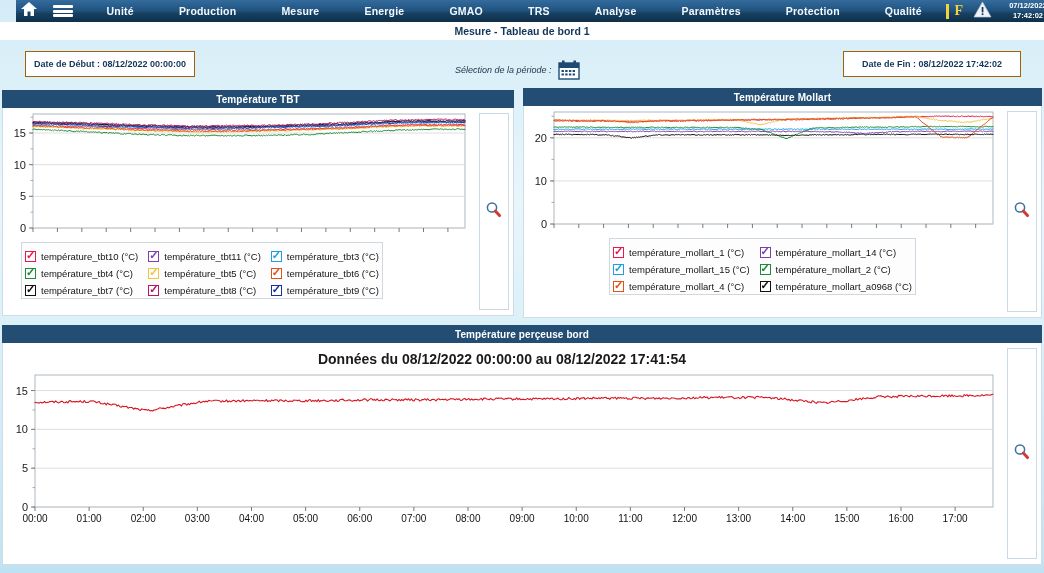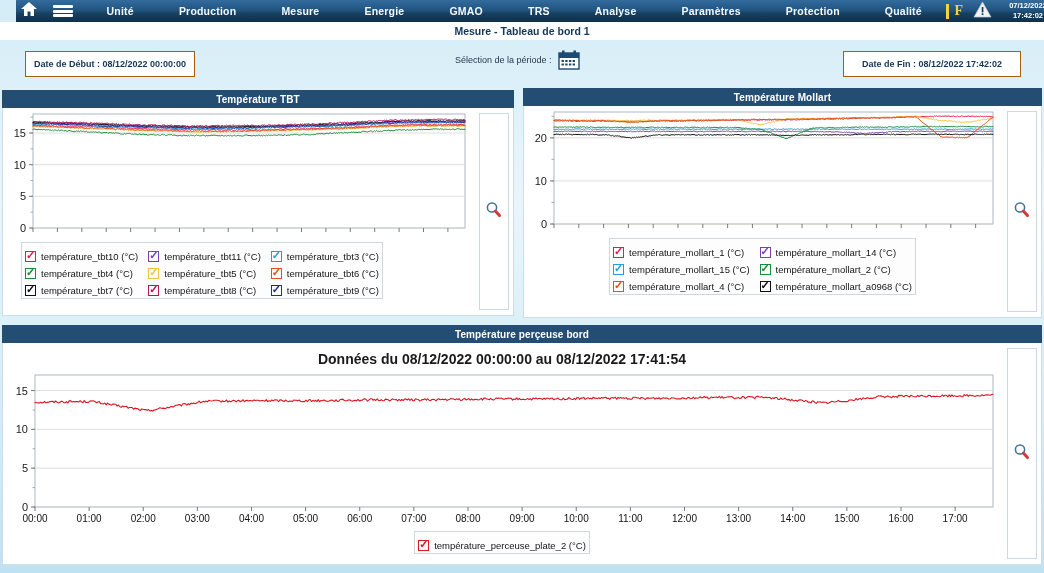--- a/index.html
+++ b/index.html
@@ -66,22 +66,22 @@
   .date-box {
     position: absolute; top: 9px; height: 26px;
     background: #ffffff;
     border: 1px solid #a16207;
     display: flex; align-items: center; justify-content: center;
     font-size: 9px; font-weight: bold; color: #12365a;
   }
   #date-debut-box { left: 25px; width: 170px; }
   #date-fin-box { right: 23px; width: 178px; }
   #periode-group {
-    position: absolute; left: 455px; top: 5px; height: 26px;
-    display: flex; align-items: center; gap: 6px;
+    position: absolute; left: 455px; top: 15px; height: 26px;
+    display: flex; align-items: center; gap: 6px; font-style: italic;
   }
   #periode-label { font-size: 9px; color: #23384d; }
   #cal-icon { width: 22px; height: 20px; }
 
   
   .panel {
     position: absolute;
     background: #ffffff;
     border: 1px solid #c8dbe8;
   }
@@ -487,30 +487,20 @@
           <line x1="789.7401129943503" y1="138" x2="789.7401129943503" y2="142" stroke="#6a6a6a" stroke-width="0.9"></line>
           <text x="789.7401129943503" y="153" text-anchor="middle" font-size="10" fill="#111" font-family="&quot;Liberation Sans&quot;, sans-serif">14:00</text>
           <line x1="843.8644067796611" y1="138" x2="843.8644067796611" y2="142" stroke="#6a6a6a" stroke-width="0.9"></line>
           <text x="843.8644067796611" y="153" text-anchor="middle" font-size="10" fill="#111" font-family="&quot;Liberation Sans&quot;, sans-serif">15:00</text>
           <line x1="897.9887005649717" y1="138" x2="897.9887005649717" y2="142" stroke="#6a6a6a" stroke-width="0.9"></line>
           <text x="897.9887005649717" y="153" text-anchor="middle" font-size="10" fill="#111" font-family="&quot;Liberation Sans&quot;, sans-serif">16:00</text>
           <line x1="952.1129943502825" y1="138" x2="952.1129943502825" y2="142" stroke="#6a6a6a" stroke-width="0.9"></line>
           <text x="952.1129943502825" y="153" text-anchor="middle" font-size="10" fill="#111" font-family="&quot;Liberation Sans&quot;, sans-serif">17:00</text>
           <path d="M32.00 33.38L33.37 33.81L34.74 33.77L36.11 34.10L37.47 33.12L38.84 33.91L40.21 33.66L41.58 32.51L42.95 33.79L44.32 33.41L45.69 33.32L47.05 32.45L48.42 32.40L49.79 32.27L51.16 33.58L52.53 31.97L53.90 33.03L55.27 33.87L56.63 33.49L58.00 32.31L59.37 32.35L60.74 33.66L62.11 33.80L63.48 32.71L64.85 33.83L66.21 31.86L67.58 31.66L68.95 33.04L70.32 32.51L71.69 32.88L73.06 32.64L74.43 32.46L75.79 33.06L77.16 31.67L78.53 33.06L79.90 33.58L81.27 31.47L82.64 33.34L84.01 33.45L85.37 33.42L86.74 32.33L88.11 31.72L89.48 32.08L90.85 31.84L92.22 32.75L93.59 33.80L94.95 33.07L96.32 32.59L97.69 34.75L99.06 34.76L100.43 34.91L101.80 33.96L103.17 35.93L104.53 34.06L105.90 35.12L107.27 35.62L108.64 36.06L110.01 34.92L111.38 35.19L112.75 35.28L114.11 37.06L115.48 35.99L116.85 37.75L118.22 38.23L119.59 37.06L120.96 37.82L122.33 37.46L123.69 37.42L125.06 39.20L126.43 38.45L127.80 38.43L129.17 38.57L130.54 40.22L131.91 39.12L133.27 39.63L134.64 39.48L136.01 40.86L137.38 41.41L138.75 39.90L140.12 40.33L141.49 40.61L142.85 40.52L144.22 41.24L145.59 40.62L146.96 41.95L148.33 41.40L149.70 42.03L151.07 41.04L152.43 40.89L153.80 40.27L155.17 39.73L156.54 38.90L157.91 39.04L159.28 39.41L160.65 39.12L162.01 39.69L163.38 39.09L164.75 38.24L166.12 38.92L167.49 37.80L168.86 37.62L170.23 38.09L171.59 36.91L172.96 36.30L174.33 36.23L175.70 35.44L177.07 35.63L178.44 37.03L179.81 34.75L181.17 34.65L182.54 34.85L183.91 36.21L185.28 34.70L186.65 35.73L188.02 34.17L189.39 34.82L190.75 34.02L192.12 34.67L193.49 34.05L194.86 33.42L196.23 32.06L197.60 33.73L198.97 32.95L200.33 32.37L201.70 32.99L203.07 31.95L204.44 32.81L205.81 31.30L207.18 31.79L208.55 32.01L209.91 31.82L211.28 31.19L212.65 31.21L214.02 31.24L215.39 31.49L216.76 31.77L218.13 33.25L219.49 31.74L220.86 32.73L222.23 32.23L223.60 30.96L224.97 33.12L226.34 31.85L227.71 32.83L229.07 31.95L230.44 31.17L231.81 31.73L233.18 32.93L234.55 31.52L235.92 31.35L237.29 32.74L238.65 31.94L240.02 30.72L241.39 32.76L242.76 31.46L244.13 31.19L245.50 32.00L246.87 31.44L248.23 31.80L249.60 31.84L250.97 30.91L252.34 31.57L253.71 31.29L255.08 31.22L256.45 31.87L257.81 31.72L259.18 31.44L260.55 31.76L261.92 32.21L263.29 30.59L264.66 32.57L266.03 31.73L267.39 32.34L268.76 31.00L270.13 31.64L271.50 31.05L272.87 30.72L274.24 30.98L275.61 32.74L276.97 30.78L278.34 31.11L279.71 31.78L281.08 32.52L282.45 31.04L283.82 31.87L285.19 32.65L286.55 32.14L287.92 32.02L289.29 32.53L290.66 31.11L292.03 31.28L293.40 31.18L294.77 31.64L296.13 30.99L297.50 32.30L298.87 32.76L300.24 32.52L301.61 32.58L302.98 31.17L304.35 32.57L305.71 31.05L307.08 30.55L308.45 32.49L309.82 31.41L311.19 32.27L312.56 31.32L313.93 32.68L315.29 30.67L316.66 32.70L318.03 31.50L319.40 31.76L320.77 31.03L322.14 31.62L323.51 32.27L324.87 32.35L326.24 32.07L327.61 31.24L328.98 31.01L330.35 31.88L331.72 32.34L333.09 30.72L334.45 32.41L335.82 32.29L337.19 30.49L338.56 30.35L339.93 30.10L341.30 31.70L342.67 31.73L344.03 31.81L345.40 31.03L346.77 30.91L348.14 31.77L349.51 32.18L350.88 31.59L352.25 31.35L353.61 31.85L354.98 30.46L356.35 31.90L357.72 31.39L359.09 31.21L360.46 30.13L361.83 29.84L363.19 30.55L364.56 32.06L365.93 30.88L367.30 29.82L368.67 29.72L370.04 31.22L371.41 30.42L372.77 31.50L374.14 29.93L375.51 31.38L376.88 31.75L378.25 30.66L379.62 31.70L380.99 31.81L382.35 30.10L383.72 30.40L385.09 30.71L386.46 31.93L387.83 31.19L389.20 29.81L390.57 30.54L391.93 30.74L393.30 30.47L394.67 31.94L396.04 30.44L397.41 31.72L398.78 30.49L400.15 31.62L401.51 30.26L402.88 29.89L404.25 31.01L405.62 29.77L406.99 31.50L408.36 29.94L409.73 31.62L411.09 32.01L412.46 29.78L413.83 30.17L415.20 30.45L416.57 31.90L417.94 31.44L419.31 30.52L420.67 30.65L422.04 29.81L423.41 31.24L424.78 29.74L426.15 31.29L427.52 31.63L428.89 30.47L430.25 30.20L431.62 30.69L432.99 31.91L434.36 30.28L435.73 29.82L437.10 30.76L438.47 30.55L439.83 30.38L441.20 30.71L442.57 30.06L443.94 31.39L445.31 30.80L446.68 30.15L448.05 29.57L449.41 30.06L450.78 29.86L452.15 30.91L453.52 29.83L454.89 30.54L456.26 29.81L457.63 31.49L458.99 31.23L460.36 29.94L461.73 29.40L463.10 30.96L464.47 30.34L465.84 29.58L467.21 31.07L468.57 30.03L469.94 31.06L471.31 30.61L472.68 30.37L474.05 30.54L475.42 30.94L476.79 30.39L478.15 29.38L479.52 31.07L480.89 29.13L482.26 28.94L483.63 30.06L485.00 30.29L486.37 30.62L487.73 29.29L489.10 30.58L490.47 31.08L491.84 30.08L493.21 29.00L494.58 29.35L495.95 29.13L497.31 29.23L498.68 29.12L500.05 30.12L501.42 30.32L502.79 29.40L504.16 29.76L505.53 28.95L506.89 29.24L508.26 29.41L509.63 31.14L511.00 29.99L512.37 30.42L513.74 28.94L515.11 30.68L516.47 29.50L517.84 30.69L519.21 30.35L520.58 30.32L521.95 30.76L523.32 30.34L524.69 29.60L526.05 30.52L527.42 29.68L528.79 31.02L530.16 28.99L531.53 29.75L532.90 28.96L534.27 29.86L535.63 29.56L537.00 29.42L538.37 29.82L539.74 30.47L541.11 29.08L542.48 30.20L543.85 29.14L545.21 29.30L546.58 30.06L547.95 29.30L549.32 29.14L550.69 30.76L552.06 29.98L553.43 29.95L554.79 29.01L556.16 30.21L557.53 30.77L558.90 30.82L560.27 29.03L561.64 30.63L563.01 30.57L564.37 30.12L565.74 28.55L567.11 29.61L568.48 30.18L569.85 30.55L571.22 29.31L572.59 30.56L573.95 28.67L575.32 28.68L576.69 30.31L578.06 28.93L579.43 29.10L580.80 28.44L582.17 30.37L583.53 29.59L584.90 28.65L586.27 29.67L587.64 29.17L589.01 29.96L590.38 28.21L591.75 29.22L593.11 29.08L594.48 29.66L595.85 28.75L597.22 29.72L598.59 28.44L599.96 29.19L601.33 28.58L602.69 28.21L604.06 29.50L605.43 29.32L606.80 30.31L608.17 28.72L609.54 28.65L610.91 29.12L612.27 28.20L613.64 30.25L615.01 28.33L616.38 29.30L617.75 28.49L619.12 29.28L620.49 28.73L621.85 29.38L623.22 28.69L624.59 30.17L625.96 29.64L627.33 30.24L628.70 30.32L630.07 28.28L631.43 28.30L632.80 28.21L634.17 28.99L635.54 28.90L636.91 29.86L638.28 28.49L639.65 28.71L641.01 29.64L642.38 30.45L643.75 29.12L645.12 28.90L646.49 29.24L647.86 29.15L649.23 29.02L650.59 28.56L651.96 30.14L653.33 28.98L654.70 29.71L656.07 28.76L657.44 30.15L658.81 29.44L660.17 28.75L661.54 29.25L662.91 29.10L664.28 29.12L665.65 29.98L667.02 30.06L668.39 28.92L669.75 29.02L671.12 29.03L672.49 29.51L673.86 30.08L675.23 29.68L676.60 29.90L677.97 29.85L679.33 28.72L680.70 29.13L682.07 29.69L683.44 29.83L684.81 28.57L686.18 28.63L687.55 29.72L688.91 29.56L690.28 28.03L691.65 29.75L693.02 28.81L694.39 29.24L695.76 28.93L697.13 27.68L698.49 28.97L699.86 28.65L701.23 27.52L702.60 28.58L703.97 27.91L705.34 29.70L706.71 29.43L708.07 28.09L709.44 28.60L710.81 28.24L712.18 28.26L713.55 27.93L714.92 28.70L716.29 27.40L717.65 29.02L719.02 27.48L720.39 29.20L721.76 28.56L723.13 28.27L724.50 28.03L725.87 27.91L727.23 27.77L728.60 27.58L729.97 28.43L731.34 29.67L732.71 29.21L734.08 29.15L735.45 28.35L736.81 29.61L738.18 29.10L739.55 27.48L740.92 27.81L742.29 29.63L743.66 28.42L745.03 27.51L746.39 27.46L747.76 27.89L749.13 27.73L750.50 28.59L751.87 29.56L753.24 27.51L754.61 27.39L755.97 27.81L757.34 28.19L758.71 27.56L760.08 28.65L761.45 28.82L762.82 28.13L764.19 28.78L765.55 28.51L766.92 28.34L768.29 29.92L769.66 28.83L771.03 29.50L772.40 28.46L773.77 28.51L775.13 30.48L776.50 30.36L777.87 28.90L779.24 30.29L780.61 30.01L781.98 29.05L783.35 30.31L784.71 31.08L786.08 30.30L787.45 31.88L788.82 30.28L790.19 31.68L791.56 31.71L792.93 31.31L794.29 32.23L795.66 31.16L797.03 30.84L798.40 30.97L799.77 31.59L801.14 32.59L802.51 31.59L803.87 32.02L805.24 33.23L806.61 33.13L807.98 33.82L809.35 31.82L810.72 32.27L812.09 33.67L813.45 34.35L814.82 32.72L816.19 32.96L817.56 32.88L818.93 33.49L820.30 33.02L821.67 33.27L823.03 33.19L824.40 34.51L825.77 34.01L827.14 33.19L828.51 32.38L829.88 32.48L831.25 32.94L832.61 32.77L833.98 32.38L835.35 31.46L836.72 32.40L838.09 32.74L839.46 32.45L840.83 32.61L842.19 32.59L843.56 32.60L844.93 32.44L846.30 30.96L847.67 30.95L849.04 30.92L850.41 31.53L851.77 31.18L853.14 29.40L854.51 31.00L855.88 29.99L857.25 29.25L858.62 30.74L859.99 28.74L861.35 29.49L862.72 29.78L864.09 28.78L865.46 29.15L866.83 29.46L868.20 29.16L869.57 29.60L870.93 28.83L872.30 28.90L873.67 27.52L875.04 26.91L876.41 27.02L877.78 26.67L879.15 27.57L880.51 27.54L881.88 28.69L883.25 27.54L884.62 26.91L885.99 27.61L887.36 27.98L888.73 28.75L890.09 27.12L891.46 27.90L892.83 27.42L894.20 28.58L895.57 26.34L896.94 26.61L898.31 26.35L899.67 26.98L901.04 27.69L902.41 26.46L903.78 26.53L905.15 27.35L906.52 27.93L907.89 26.34L909.25 26.95L910.62 27.46L911.99 27.78L913.36 27.84L914.73 26.42L916.10 27.54L917.47 26.74L918.83 26.16L920.20 26.98L921.57 27.33L922.94 28.05L924.31 27.46L925.68 26.30L927.05 26.44L928.41 28.01L929.78 27.35L931.15 27.36L932.52 27.66L933.89 27.18L935.26 27.51L936.63 27.77L937.99 27.14L939.36 25.92L940.73 27.37L942.10 26.26L943.47 26.28L944.84 27.81L946.21 25.91L947.57 27.61L948.94 25.80L950.31 27.44L951.68 26.62L953.05 27.36L954.42 27.55L955.79 26.99L957.15 26.85L958.52 27.60L959.89 27.75L961.26 25.63L962.63 26.62L964.00 25.61L965.37 27.39L966.73 25.97L968.10 26.58L969.47 26.51L970.84 27.01L972.21 27.37L973.58 26.67L974.95 26.44L976.31 26.99L977.68 26.90L979.05 25.61L980.42 26.81L981.79 26.22L983.16 25.89L984.53 25.86L985.89 26.01L987.26 26.30L988.63 25.50L990.00 25.28" fill="none" stroke="#d81621" stroke-width="1.1" stroke-linejoin="round" stroke-linecap="round"></path>
         </svg>
-      <div class="legend-center" style="padding-top:2px;">
-        <div class="legend-box">
-          <div class="legend-grid" id="legend-perceuse-grid" style="grid-template-columns:auto;">
-              <div class="legend-item">
-                <span class="lg-check" style="border-color: rgb(216, 22, 33); color: rgb(216, 22, 33);"></span>
-                <span class="lg-label">température_perceuse_plate_2 (°C)</span>
-              </div>
-            </div>
-        </div>
-      </div>
     </div>
     <div class="zoom-col">
       <div class="inner-box">
         <span>
           <svg width="17" height="17" viewBox="0 0 17 17">
             <circle cx="7" cy="6.5" r="4.6" fill="none" stroke="#3f6f9e" stroke-width="1.5"></circle>
             <line x1="10.3" y1="10" x2="14.5" y2="14.6" stroke="#d03a3a" stroke-width="3" stroke-linecap="round"></line>
           </svg>
         </span>
       </div>

